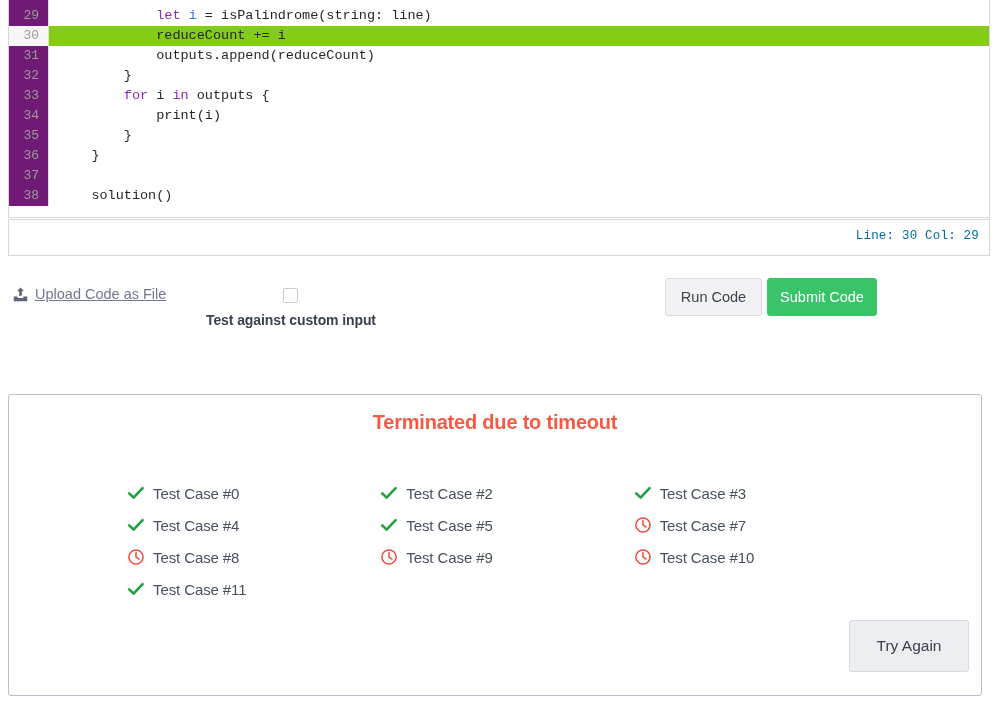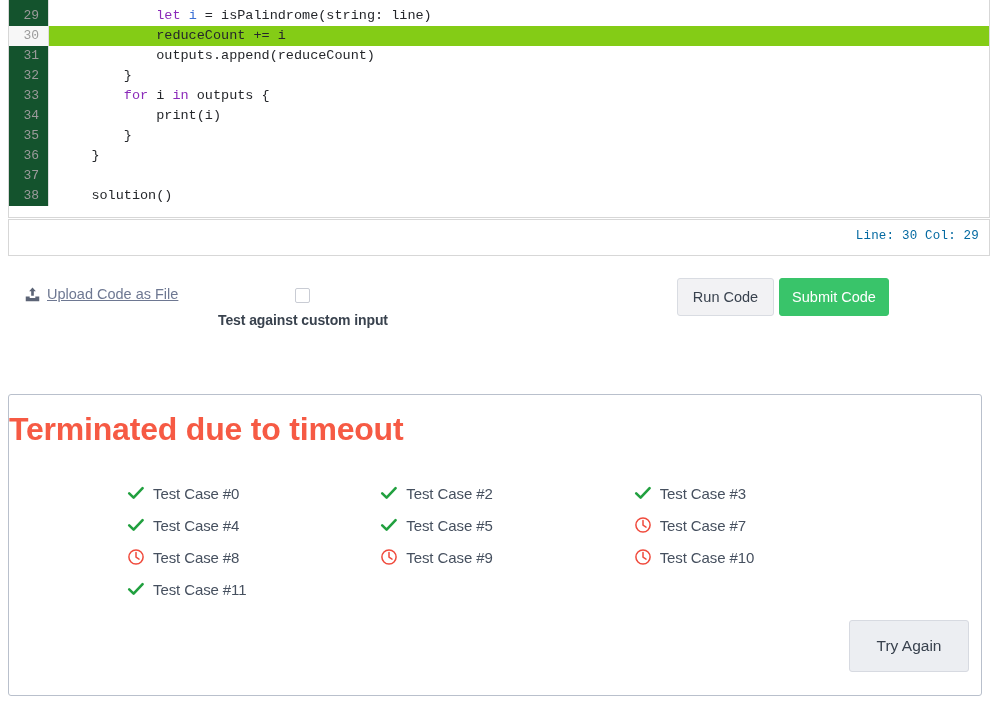--- a/index.html
+++ b/index.html
@@ -43,21 +43,21 @@
   .ln {
     position: absolute;
     left: 0;
     top: 0;
     width: 40px;
     height: 20px;
     text-align: right;
     padding-right: 9px;
     box-sizing: border-box;
     color: #9b9b9b;
-    background: #14532d;
+    background: #701a75;
     font-family: "Liberation Mono", "DejaVu Sans Mono", monospace;
     font-size: 13px;
     border-right: 1px solid #dedede;
   }
   .code-line.active .ln { background: #f7f7f7; }
   .ltxt {
     position: absolute;
     left: 50px;
     top: 0;
     height: 20px;
@@ -85,21 +85,21 @@
     top: 9px;
     font-family: "Liberation Mono", "DejaVu Sans Mono", monospace;
     font-size: 12.5px;
     color: #0369a1;
     letter-spacing: 0.2px;
   }
 
   
   #toolbar {
     position: absolute;
-    left: 12px;
+    left: 0px;
     top: 278px;
     width: 890px;
     height: 44px;
   }
   #upload-link {
     position: absolute;
     left: 13px;
     top: 8px;
     display: flex;
     align-items: center;
@@ -180,21 +180,22 @@
     border: 1px solid #b9c0cc;
     border-radius: 3px;
     background: #ffffff;
     box-sizing: border-box;
   }
   #result-title {
     position: absolute;
     left: 0;
     right: 0;
     top: 16px;
-    font-size: 32px;
+    text-align: center;
+    font-size: 20px;
     color: #f65a44;
     font-weight: bold;
     letter-spacing: -0.2px;
   }
   #testcase-grid {
     position: absolute;
     left: 118px;
     top: 82px;
     width: 760px;
     display: grid;

